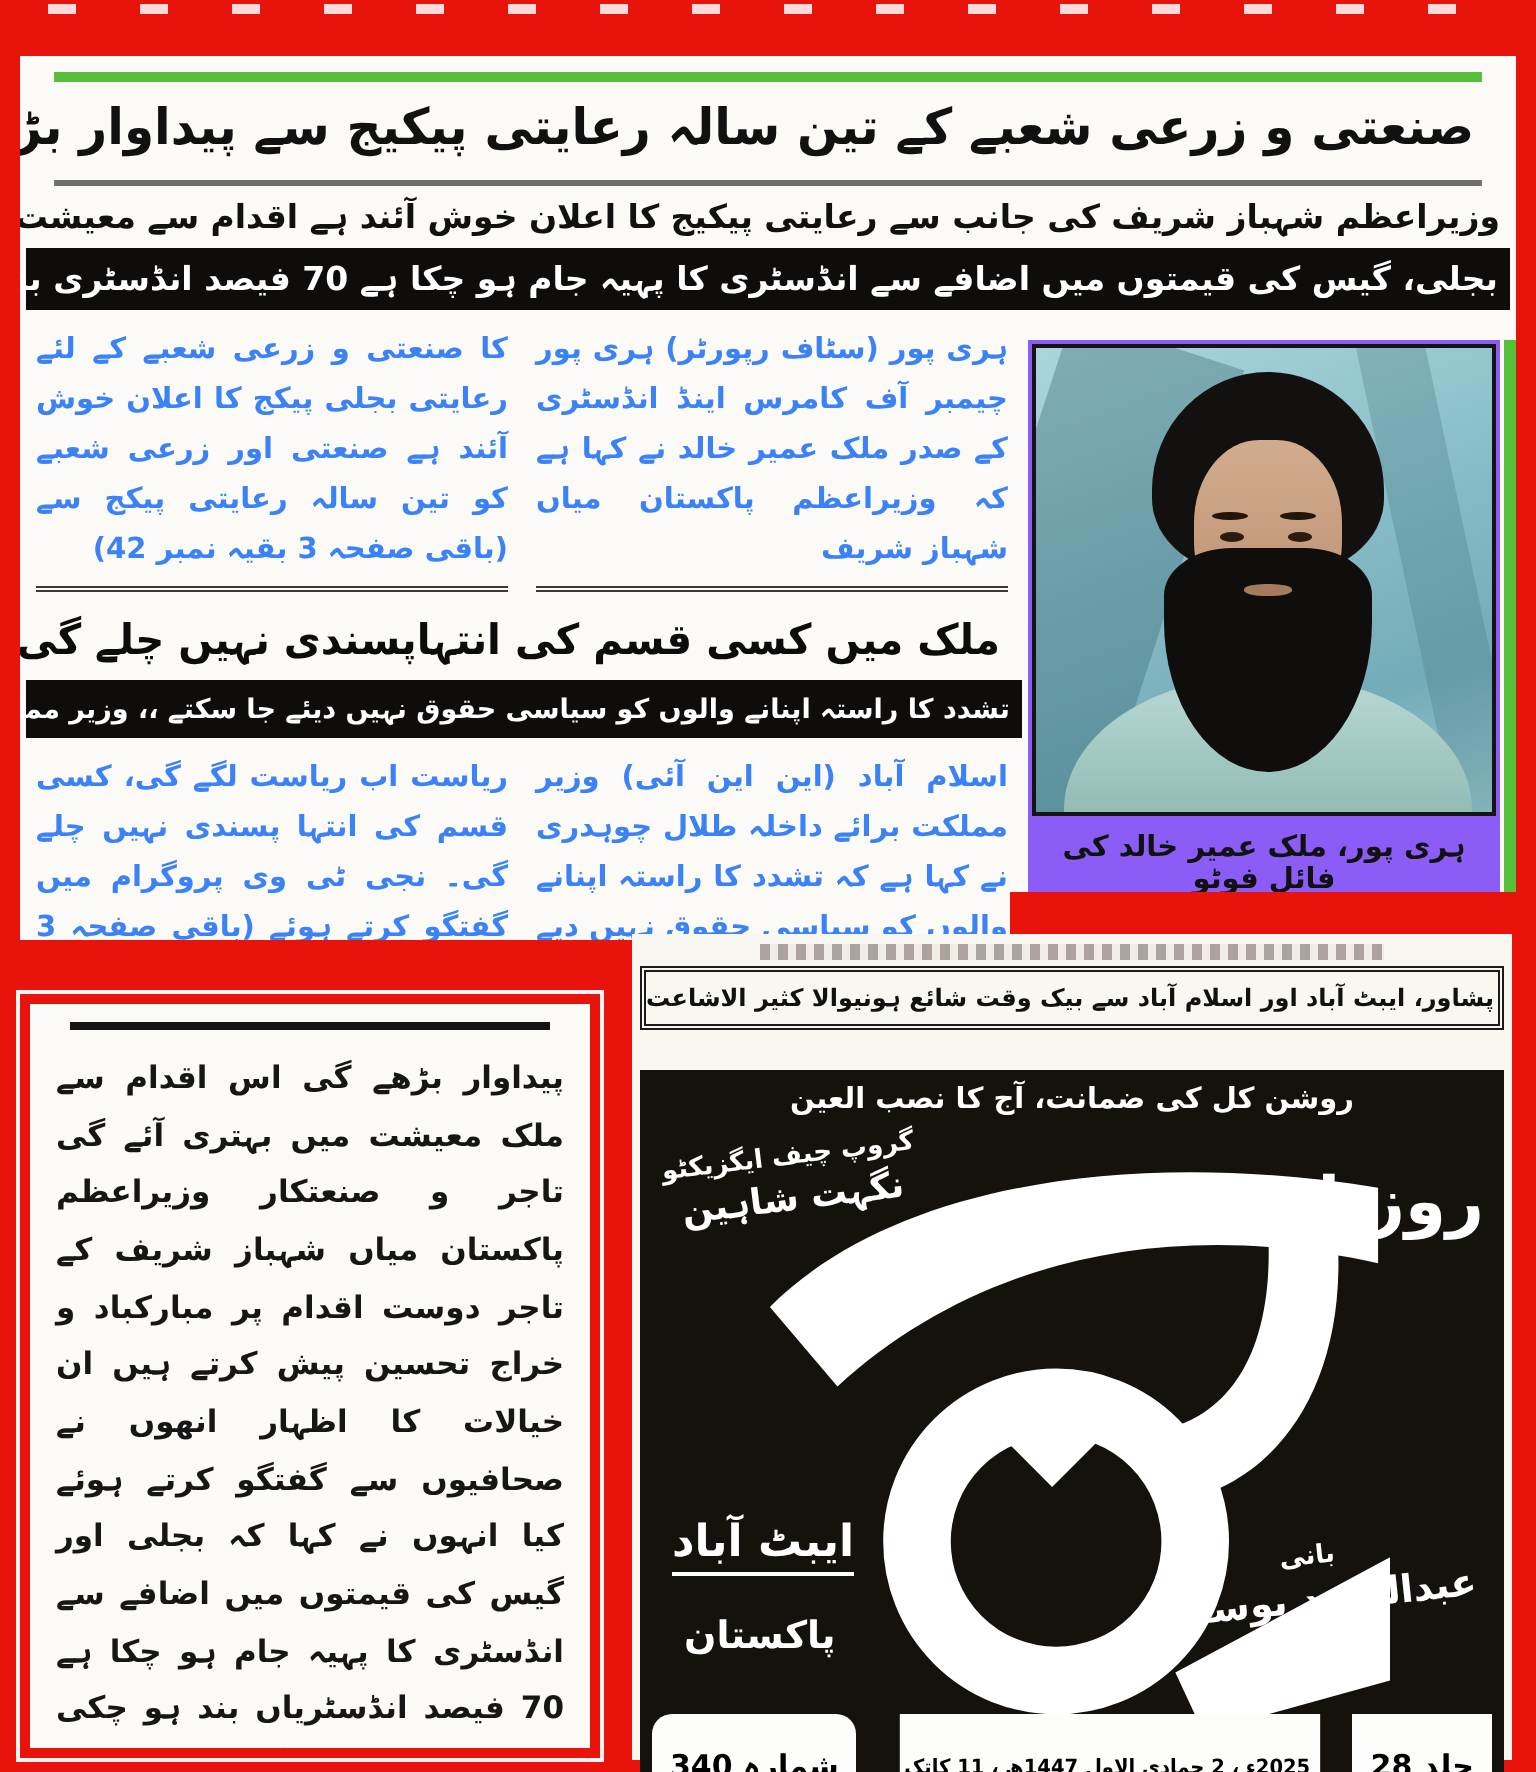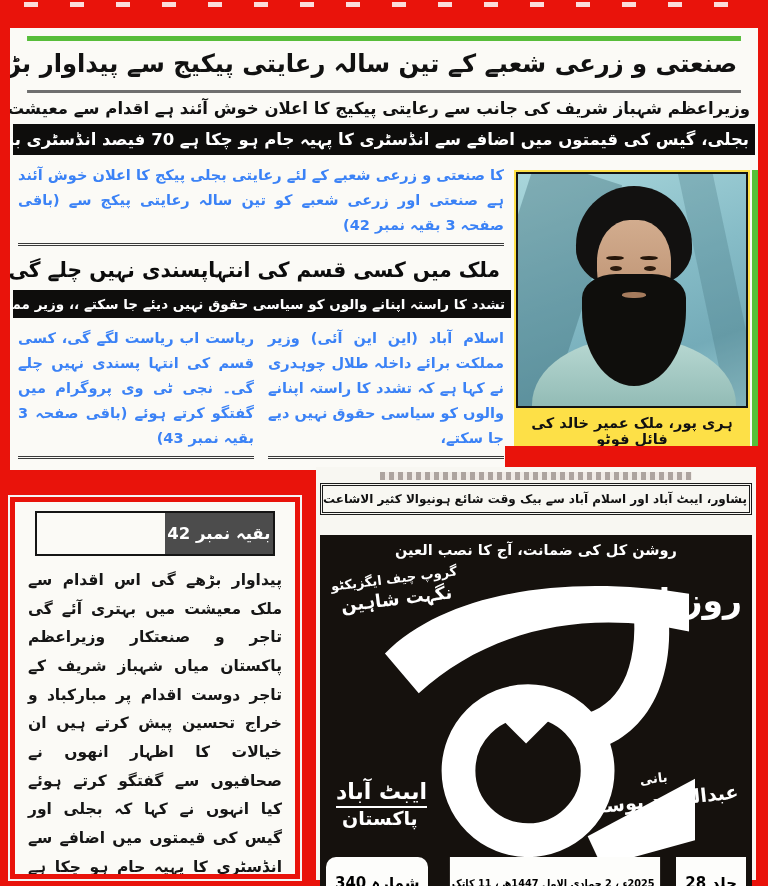--- a/index.html
+++ b/index.html
@@ -23,21 +23,21 @@
   .bar1{font-size:16.5px;}
   .content-left{width:502px;}
   .article{display:flex;flex-direction:row;direction:rtl;gap:14px;padding:6px 8px 0;}
   .art-col{flex:1;font-size:14.5px;font-weight:bold;text-align:justify;line-height:1.72;
     color:#3b82f6;border-bottom:3px double #3a3a3a;padding-bottom:5px;}
   .h2line{font-size:21px;font-weight:bold;text-align:center;white-space:nowrap;
     padding:12px 2px 6px;transform:scaleX(.96);color:#0c0c0c;}
   .bar2{font-size:13.5px;width:486px;}
 
   
-  .photo-block{position:absolute;top:142px;right:8px;width:236px;background:#fde047;}
+  .photo-block{position:absolute;top:142px;right:8px;width:236px;background:#8b5cf6;}
   .photo-frame{border:2px solid #141414;margin:2px;height:232px;position:relative;overflow:hidden;
     background:linear-gradient(160deg,#a9d6db 0%,#86bcc7 45%,#74abb8 75%,#9ccdd4 100%);}
   .ph-streak{position:absolute;left:-30px;top:-10px;width:90px;height:300px;background:rgba(52,96,110,.35);
     transform:rotate(18deg);}
   .ph-streak2{position:absolute;right:6px;top:-20px;width:34px;height:300px;background:rgba(64,110,122,.28);
     transform:rotate(-12deg);}
   .ph-shirt{position:absolute;bottom:-6px;left:14px;width:204px;height:74px;
     background:linear-gradient(#b9d9d3,#8fb9b3);border-radius:48% 48% 0 0/90% 90% 0 0;}
   .ph-hair{position:absolute;top:12px;left:58px;width:116px;height:102px;background:#121110;
     border-radius:50% 50% 42% 42%/58% 58% 38% 38%;}
@@ -72,21 +72,21 @@
     repeating-linear-gradient(90deg,#9a8f8a 0 5px,#efe9e4 5px 9px);opacity:.8;}
   .mast-strip{border:3px double #1b1b1b;text-align:center;font-weight:bold;font-size:12px;
     padding:6px 2px;white-space:nowrap;overflow:hidden;color:#111;}
   .mast-black{position:relative;margin-top:20px;background:#15110d;height:380px;overflow:hidden;color:#fff;}
   .mast-motto{position:relative;z-index:4;text-align:center;font-weight:bold;font-size:14.5px;padding-top:7px;}
   .mast-daily{position:absolute;z-index:4;right:10px;top:46px;font-size:33px;font-weight:bold;}
   .mast-gce{position:absolute;z-index:4;left:12px;top:36px;transform:rotate(-7deg);text-align:center;}
   .mast-gce .t{font-size:13px;font-weight:bold;}
   .mast-gce .n{font-size:18px;font-weight:bold;margin-top:2px;}
   .logo-svg{position:absolute;z-index:2;left:50%;top:38px;transform:translateX(-50%);}
-  .mast-city{position:absolute;z-index:4;left:16px;top:244px;font-size:22px;font-weight:bold;
+  .mast-city{position:absolute;z-index:4;left:16px;top:224px;font-size:22px;font-weight:bold;
     border-bottom:2px solid #fff;padding-bottom:2px;}
   .mast-country{position:absolute;z-index:4;left:22px;top:272px;font-size:19px;font-weight:bold;}
   .mast-founder{position:absolute;z-index:4;right:14px;top:236px;transform:rotate(-6deg);text-align:center;}
   .mast-founder .t{font-size:13px;font-weight:bold;}
   .mast-founder .n{font-size:19px;font-weight:bold;margin-top:3px;}
   .mast-bottom{position:absolute;z-index:5;left:6px;right:6px;bottom:6px;display:flex;direction:rtl;
     gap:8px;align-items:stretch;}
   .mb-box{background:#fdfdfb;color:#000;font-weight:bold;display:flex;align-items:center;justify-content:center;}
   .mb-vol{font-size:15px;padding:3px 9px;}
   .mb-date{flex:1;font-size:10.5px;white-space:nowrap;overflow:hidden;padding:3px 2px;transform:scaleX(.93);}
@@ -100,20 +100,21 @@
   <div class="scan-dashes"></div>
 
   <div class="top-panel panel">
 
     <div class="h1box rtl">صنعتی و زرعی شعبے کے تین سالہ رعایتی پیکیج سے پیداوار بڑھے گی، عمیر خالد</div>
     <div class="sub1 rtl">وزیراعظم شہباز شریف کی جانب سے رعایتی پیکیج کا اعلان خوش آئند ہے اقدام سے معیشت میں تبدیلی آئے گی</div>
     <div class="blackbar bar1 rtl">بجلی، گیس کی قیمتوں میں اضافے سے انڈسٹری کا پہیہ جام ہو چکا ہے 70 فیصد انڈسٹری بند ہو چکی ہیں</div>
 
     <div class="content-left">
       <div class="article">
+        <div class="art-col">ہری پور (سٹاف رپورٹر) ہری پور چیمبر آف کامرس اینڈ انڈسٹری کے صدر ملک عمیر خالد نے کہا ہے کہ وزیراعظم پاکستان میاں شہباز شریف</div>
         <div class="art-col">کا صنعتی و زرعی شعبے کے لئے رعایتی بجلی پیکج کا اعلان خوش آئند ہے صنعتی اور زرعی شعبے کو تین سالہ رعایتی پیکج سے (باقی صفحہ 3 بقیہ نمبر 42)</div>
       </div>
 
       <div class="h2line rtl">ملک میں کسی قسم کی انتہاپسندی نہیں چلے گی، طلال چوہدری</div>
       <div class="blackbar bar2 rtl">تشدد کا راستہ اپنانے والوں کو سیاسی حقوق نہیں دیئے جا سکتے ،، وزیر مملکت داخلہ</div>
 
       <div class="article">
         <div class="art-col">اسلام آباد (این این آئی) وزیر مملکت برائے داخلہ طلال چوہدری نے کہا ہے کہ تشدد کا راستہ اپنانے والوں کو سیاسی حقوق نہیں دیے جا سکتے،</div>
         <div class="art-col">ریاست اب ریاست لگے گی، کسی قسم کی انتہا پسندی نہیں چلے گی۔ نجی ٹی وی پروگرام میں گفتگو کرتے ہوئے (باقی صفحہ 3 بقیہ نمبر 43)</div>
       </div>
@@ -136,21 +137,20 @@
       </div>
       <div class="photo-caption rtl">ہری پور، ملک عمیر خالد کی فائل فوٹو</div>
     </div>
   </div>
 
   <div class="red-patch"></div>
 
   <div class="cont-frame">
     <div class="cont-panel panel">
       <div class="cont-header">
-        <div class="cont-num rtl">بقیہ نمبر 42</div>
       </div>
       <div class="cont-body">پیداوار بڑھے گی اس اقدام سے ملک معیشت میں بہتری آئے گی تاجر و صنعتکار وزیراعظم پاکستان میاں شہباز شریف کے تاجر دوست اقدام پر مبارکباد و خراج تحسین پیش کرتے ہیں ان خیالات کا اظہار انھوں نے صحافیوں سے گفتگو کرتے ہوئے کیا انہوں نے کہا کہ بجلی اور گیس کی قیمتوں میں اضافے سے انڈسٹری کا پہیہ جام ہو چکا ہے 70 فیصد انڈسٹریاں بند ہو چکی ہے جس سے بیروزگاری کی شرح میں اضافہ ہوا ہے اور ملک معیشت پر منفی اثرات مرتب ہوئے ہیں</div>
     </div>
   </div>
 
   <div class="masthead">
     <div class="mast-fuzzy"></div>
     <div class="mast-strip rtl">پشاور، ایبٹ آباد اور اسلام آباد سے بیک وقت شائع ہونیوالا کثیر الاشاعت قومی روزنامہ</div>
 
     <div class="mast-black">

